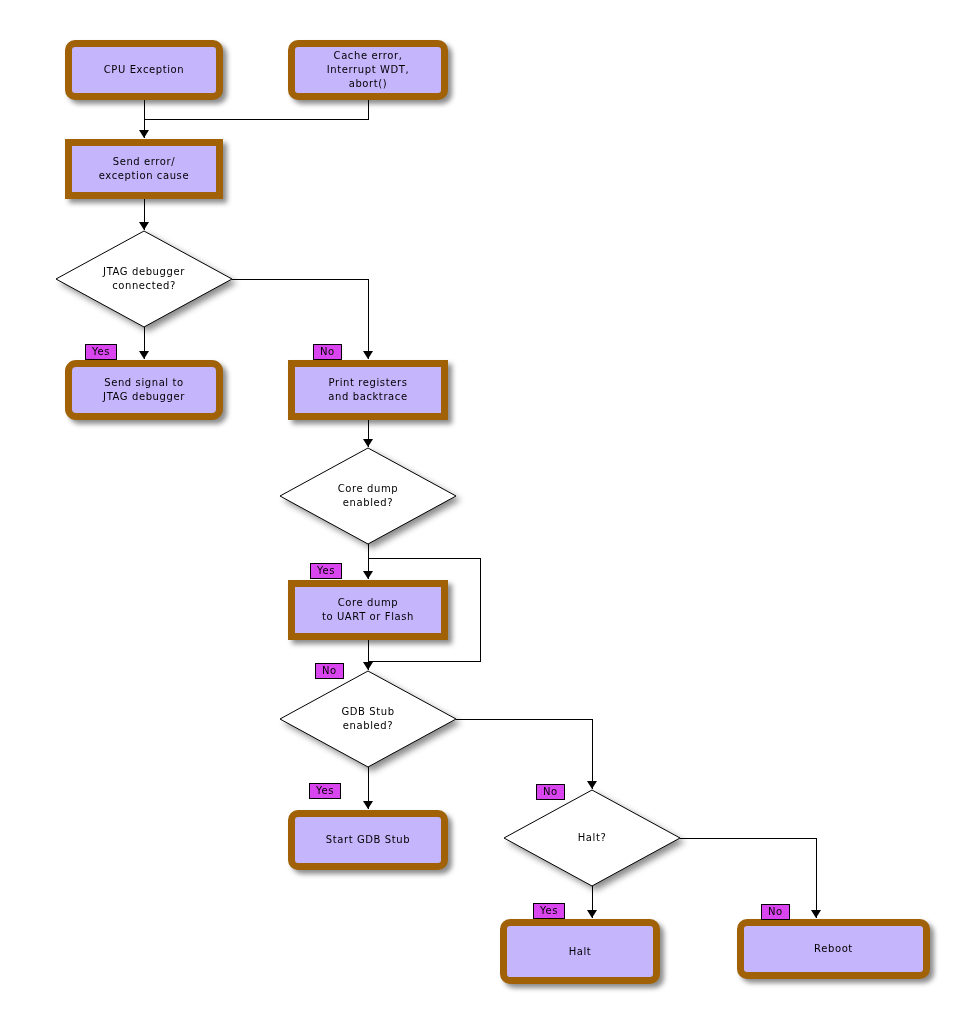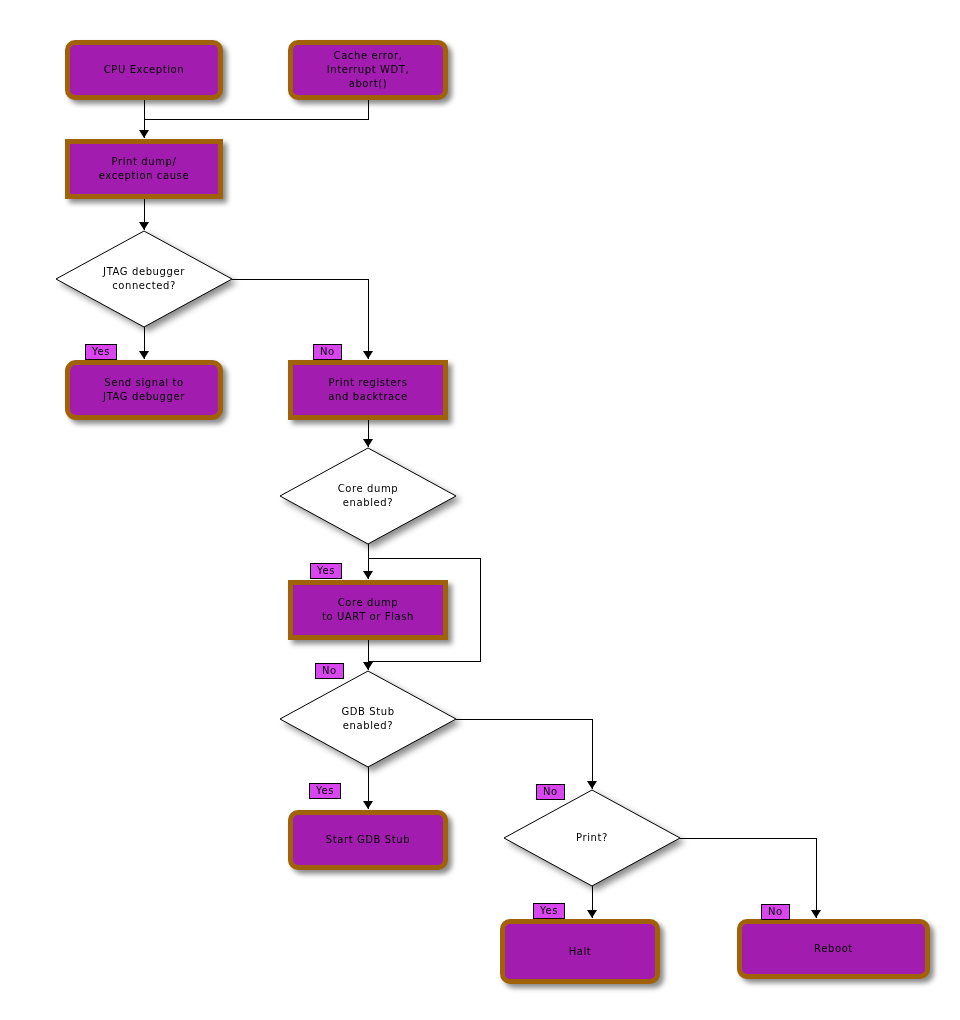--- a/index.html
+++ b/index.html
@@ -35,22 +35,22 @@
     align-items: center;
     justify-content: center;
     text-align: center;
     font-size: 10px;
     line-height: 14px;
     letter-spacing: 0.6px;
     white-space: pre-line;
     box-sizing: border-box;
   }
   .box {
-    background: #a21caf;
-    border: 5px solid #a16207;
+    background: #c4b5fd;
+    border: 7px solid #a16207;
     box-shadow: 4px 4px 5px rgba(0,0,0,0.45);
   }
   .rounded { border-radius: 10px; }
   .diamond-label { background: transparent; }
   .edge-label {
     position: absolute;
     background: #d946ef;
     border: 1px solid #000000;
     font-size: 10px;
     line-height: 14px;
@@ -92,21 +92,21 @@
     <polygon class="diamond" points="368,671 456,719 368,767 280,719"></polygon>
     <polygon class="diamond" points="592,790 680,838 592,886 504,838"></polygon>
   </svg>
 
   <div class="node box rounded" style="left:65px; top:40px; width:158px; height:60px;">CPU Exception</div>
 
   <div class="node box rounded" style="left:288px; top:40px; width:160px; height:60px;">Cache error,
 Interrupt WDT,
 abort()</div>
 
-  <div class="node box" style="left:65px; top:139px; width:158px; height:60px;">Print dump/
+  <div class="node box" style="left:65px; top:139px; width:158px; height:60px;">Send error/
 exception cause</div>
 
   <div class="node diamond-label" style="left:56px; top:231px; width:176px; height:96px;">JTAG debugger
 connected?</div>
 
   <div class="node box rounded" style="left:65px; top:360px; width:158px; height:60px;border-radius:11px;">Send signal to
 JTAG debugger</div>
 
   <div class="node box" style="left:288px; top:360px; width:160px; height:60px;">Print registers
 and backtrace</div>
@@ -115,21 +115,21 @@
 enabled?</div>
 
   <div class="node box" style="left:288px; top:580px; width:160px; height:60px;">Core dump
 to UART or Flash</div>
 
   <div class="node diamond-label" style="left:280px; top:671px; width:176px; height:96px;">GDB Stub
 enabled?</div>
 
   <div class="node box rounded" style="left:288px; top:810px; width:160px; height:60px;">Start GDB Stub</div>
 
-  <div class="node diamond-label" style="left:504px; top:790px; width:176px; height:96px;">Print?</div>
+  <div class="node diamond-label" style="left:504px; top:790px; width:176px; height:96px;">Halt?</div>
 
   <div class="node box rounded" style="left:500px; top:919px; width:160px; height:65px;">Halt</div>
 
   <div class="node box rounded" style="left:737px; top:919px; width:193px; height:60px;">Reboot</div>
 
   <div class="edge-label" style="left:85px; top:344px;">Yes</div>
 
   <div class="edge-label" style="left:313px; top:344px;">No</div>
 
   <div class="edge-label" style="left:310px; top:563px;">Yes</div>

